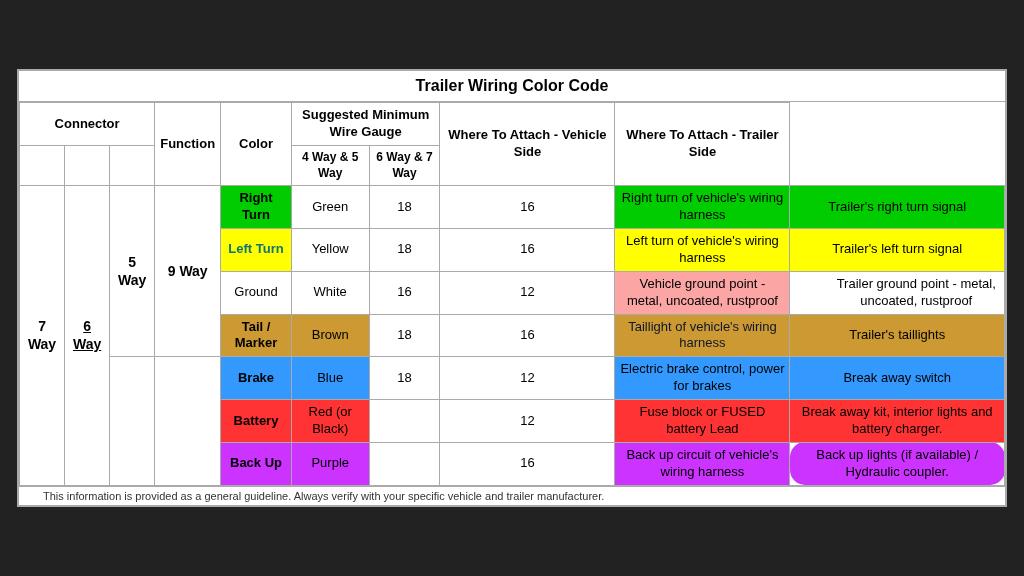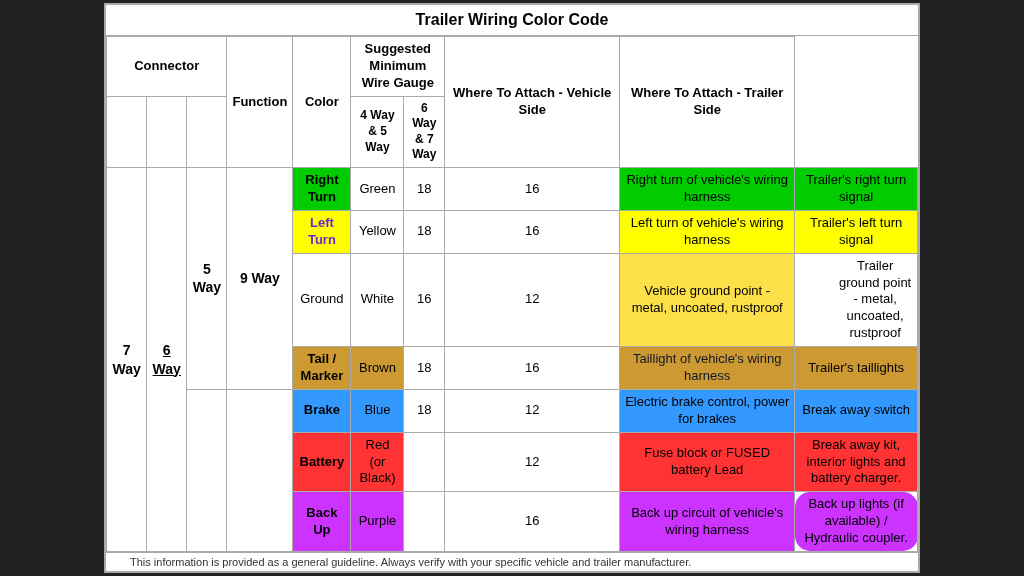--- a/index.html
+++ b/index.html
@@ -9,21 +9,21 @@
       justify-content: center;
       align-items: center;
       width: 1024px;
       height: 576px;
       font-family: Arial, sans-serif;
       font-size: 13px;
     }
     .outer-container {
       background: white;
       border: 2px solid #aaa;
-      width: 816px;
+      width: 990px;
       overflow: hidden;
     }
     .table-title {
       background: white;
       text-align: center;
       font-size: 16px;
       font-weight: bold;
       padding: 6px 4px;
       border-bottom: 1px solid #aaa;
     }
@@ -51,25 +51,25 @@
     .connector-header {
       font-weight: bold;
       font-size: 14px;
     }
 
     
     .row-green td.func-cell { background: #00cc00; color: black; font-weight: bold; }
     .row-green td.vehicle-cell { background: #00cc00; color: black; }
     .row-green td.trailer-cell { background: #00cc00; color: black; }
 
-    .row-yellow td.func-cell { background: #ffff00; color: #6d28d9; font-weight: bold; }
+    .row-yellow td.func-cell { background: #ffff00; color: #0f766e; font-weight: bold; }
     .row-yellow td.vehicle-cell { background: #ffff00; color: black; }
     .row-yellow td.trailer-cell { background: #ffff00; color: black; }
 
-    .row-white td.vehicle-cell { background: #fde047; }
+    .row-white td.vehicle-cell { background: #fca5a5; }
     .row-white td.trailer-cell { background: white; padding-left: 43px; }
 
     .row-brown td.func-cell { background: #cc9933; color: black; font-weight: bold; }
     .row-brown td.color-cell { background: #cc9933; color: black; }
     .row-brown td.vehicle-cell { background: #cc9933; color: #0f172a; }
     .row-brown td.trailer-cell { background: #cc9933; color: black; }
 
     .row-blue td.func-cell { background: #3399ff; color: black; font-weight: bold; }
     .row-blue td.color-cell { background: #3399ff; color: black; }
     .row-blue td.vehicle-cell { background: #3399ff; color: black; }

